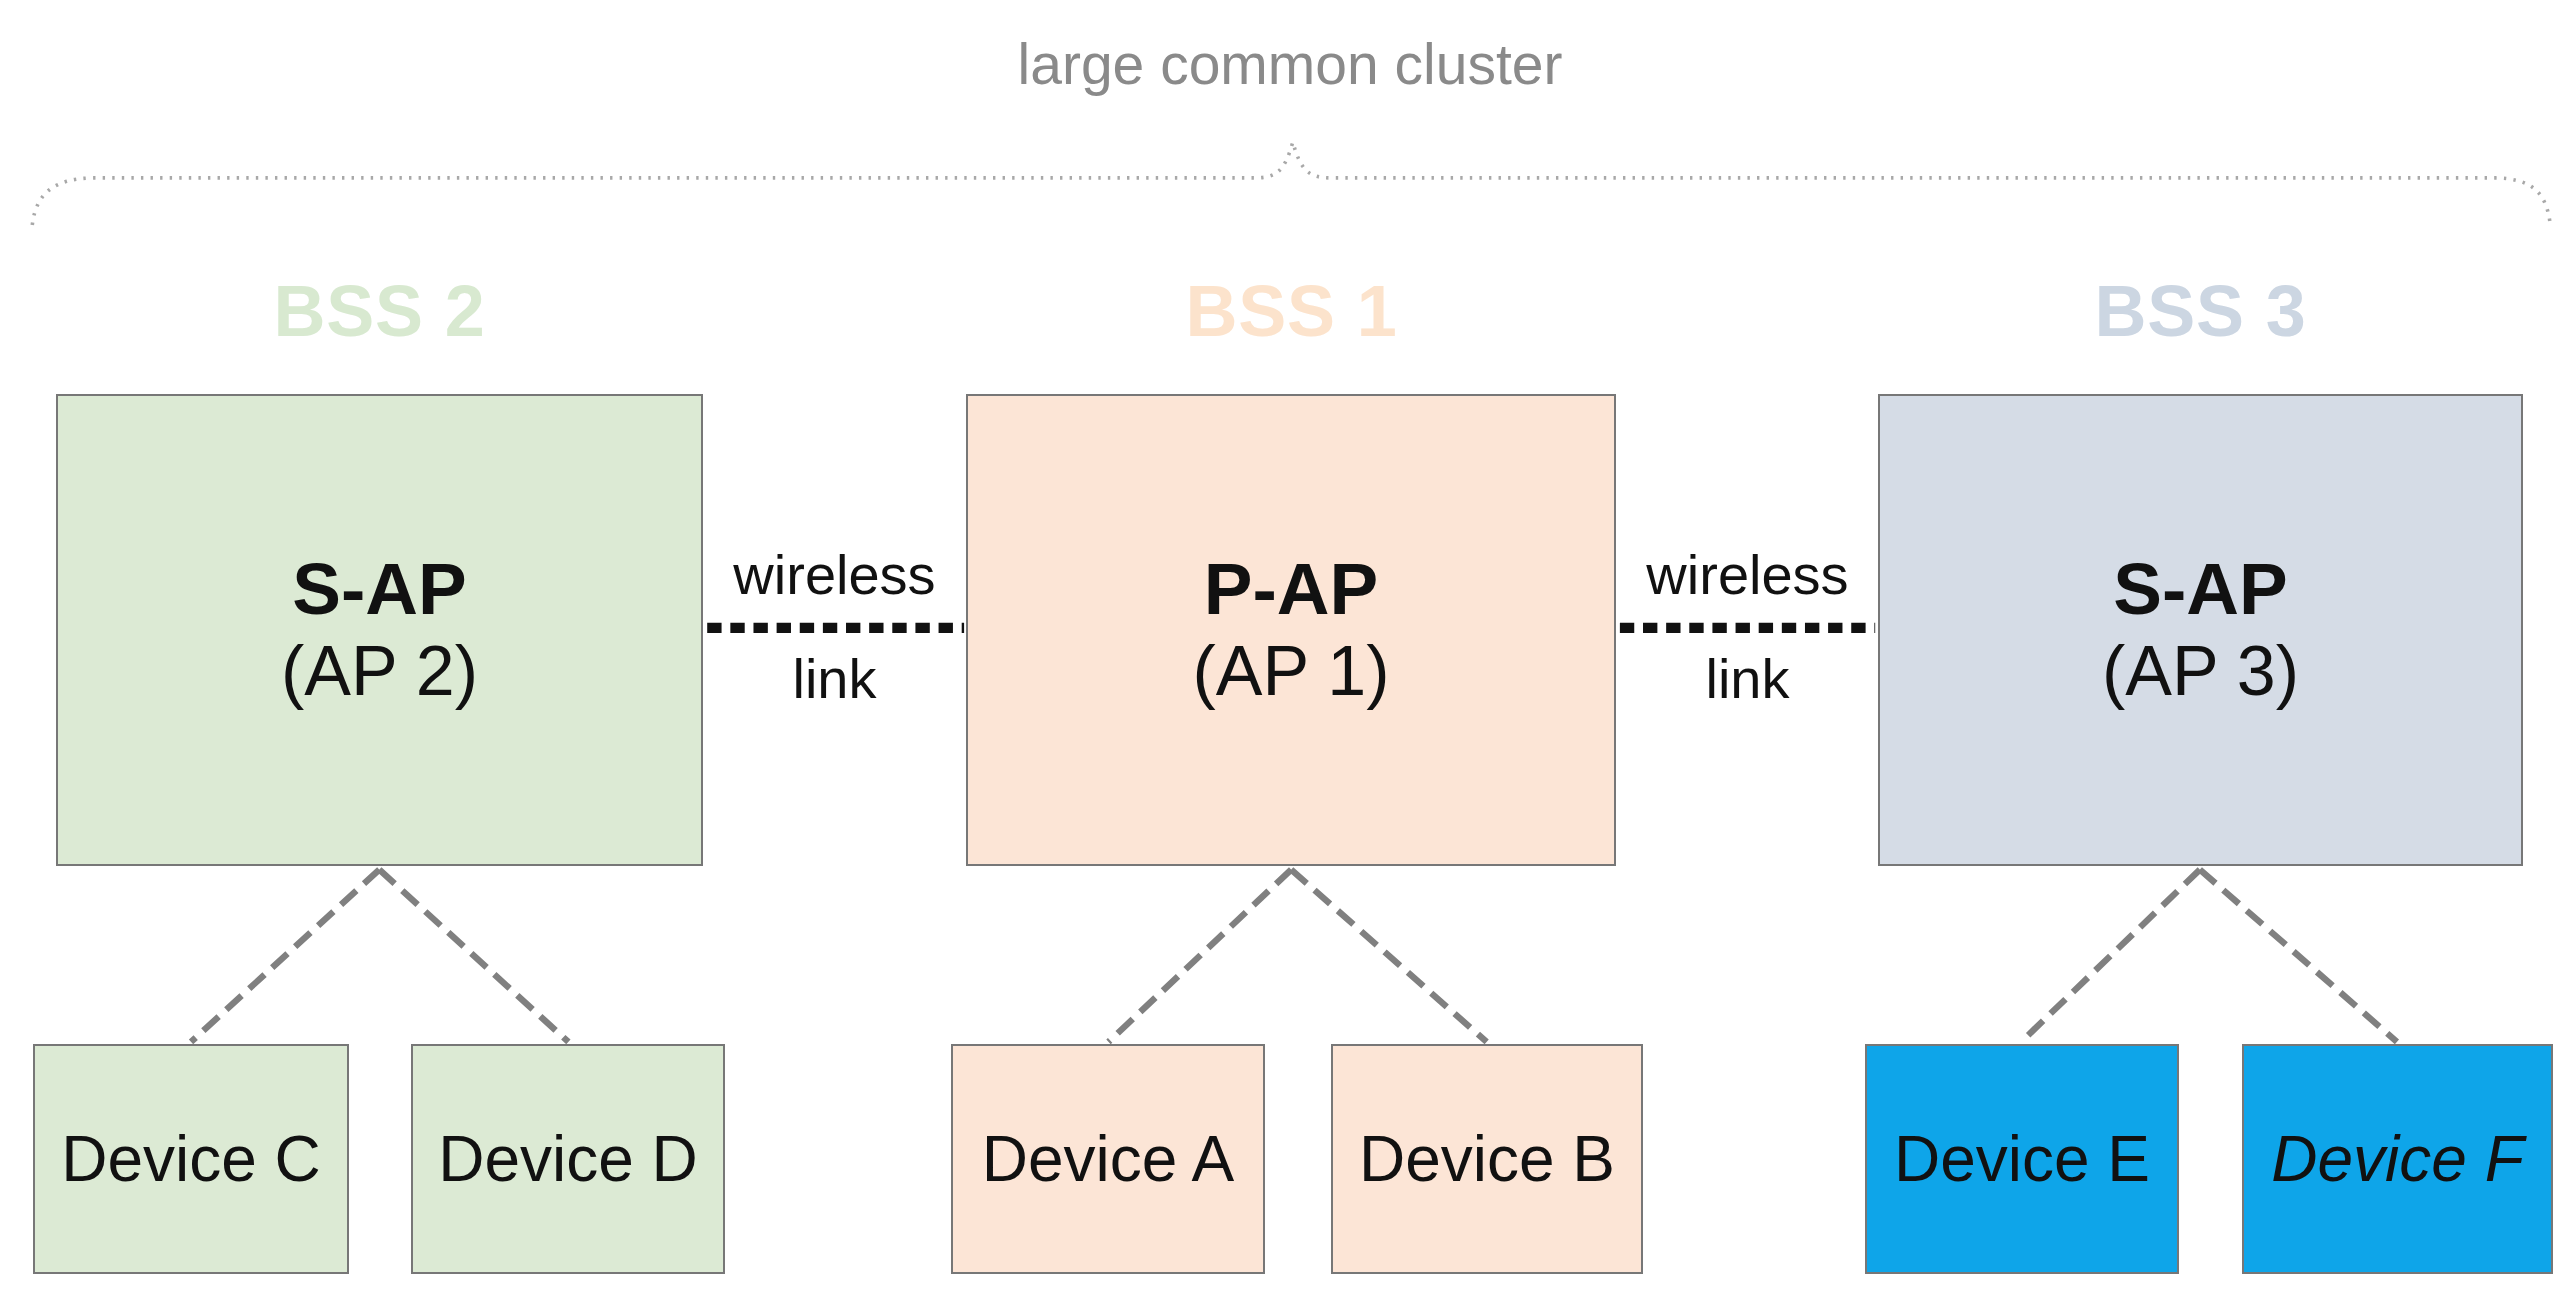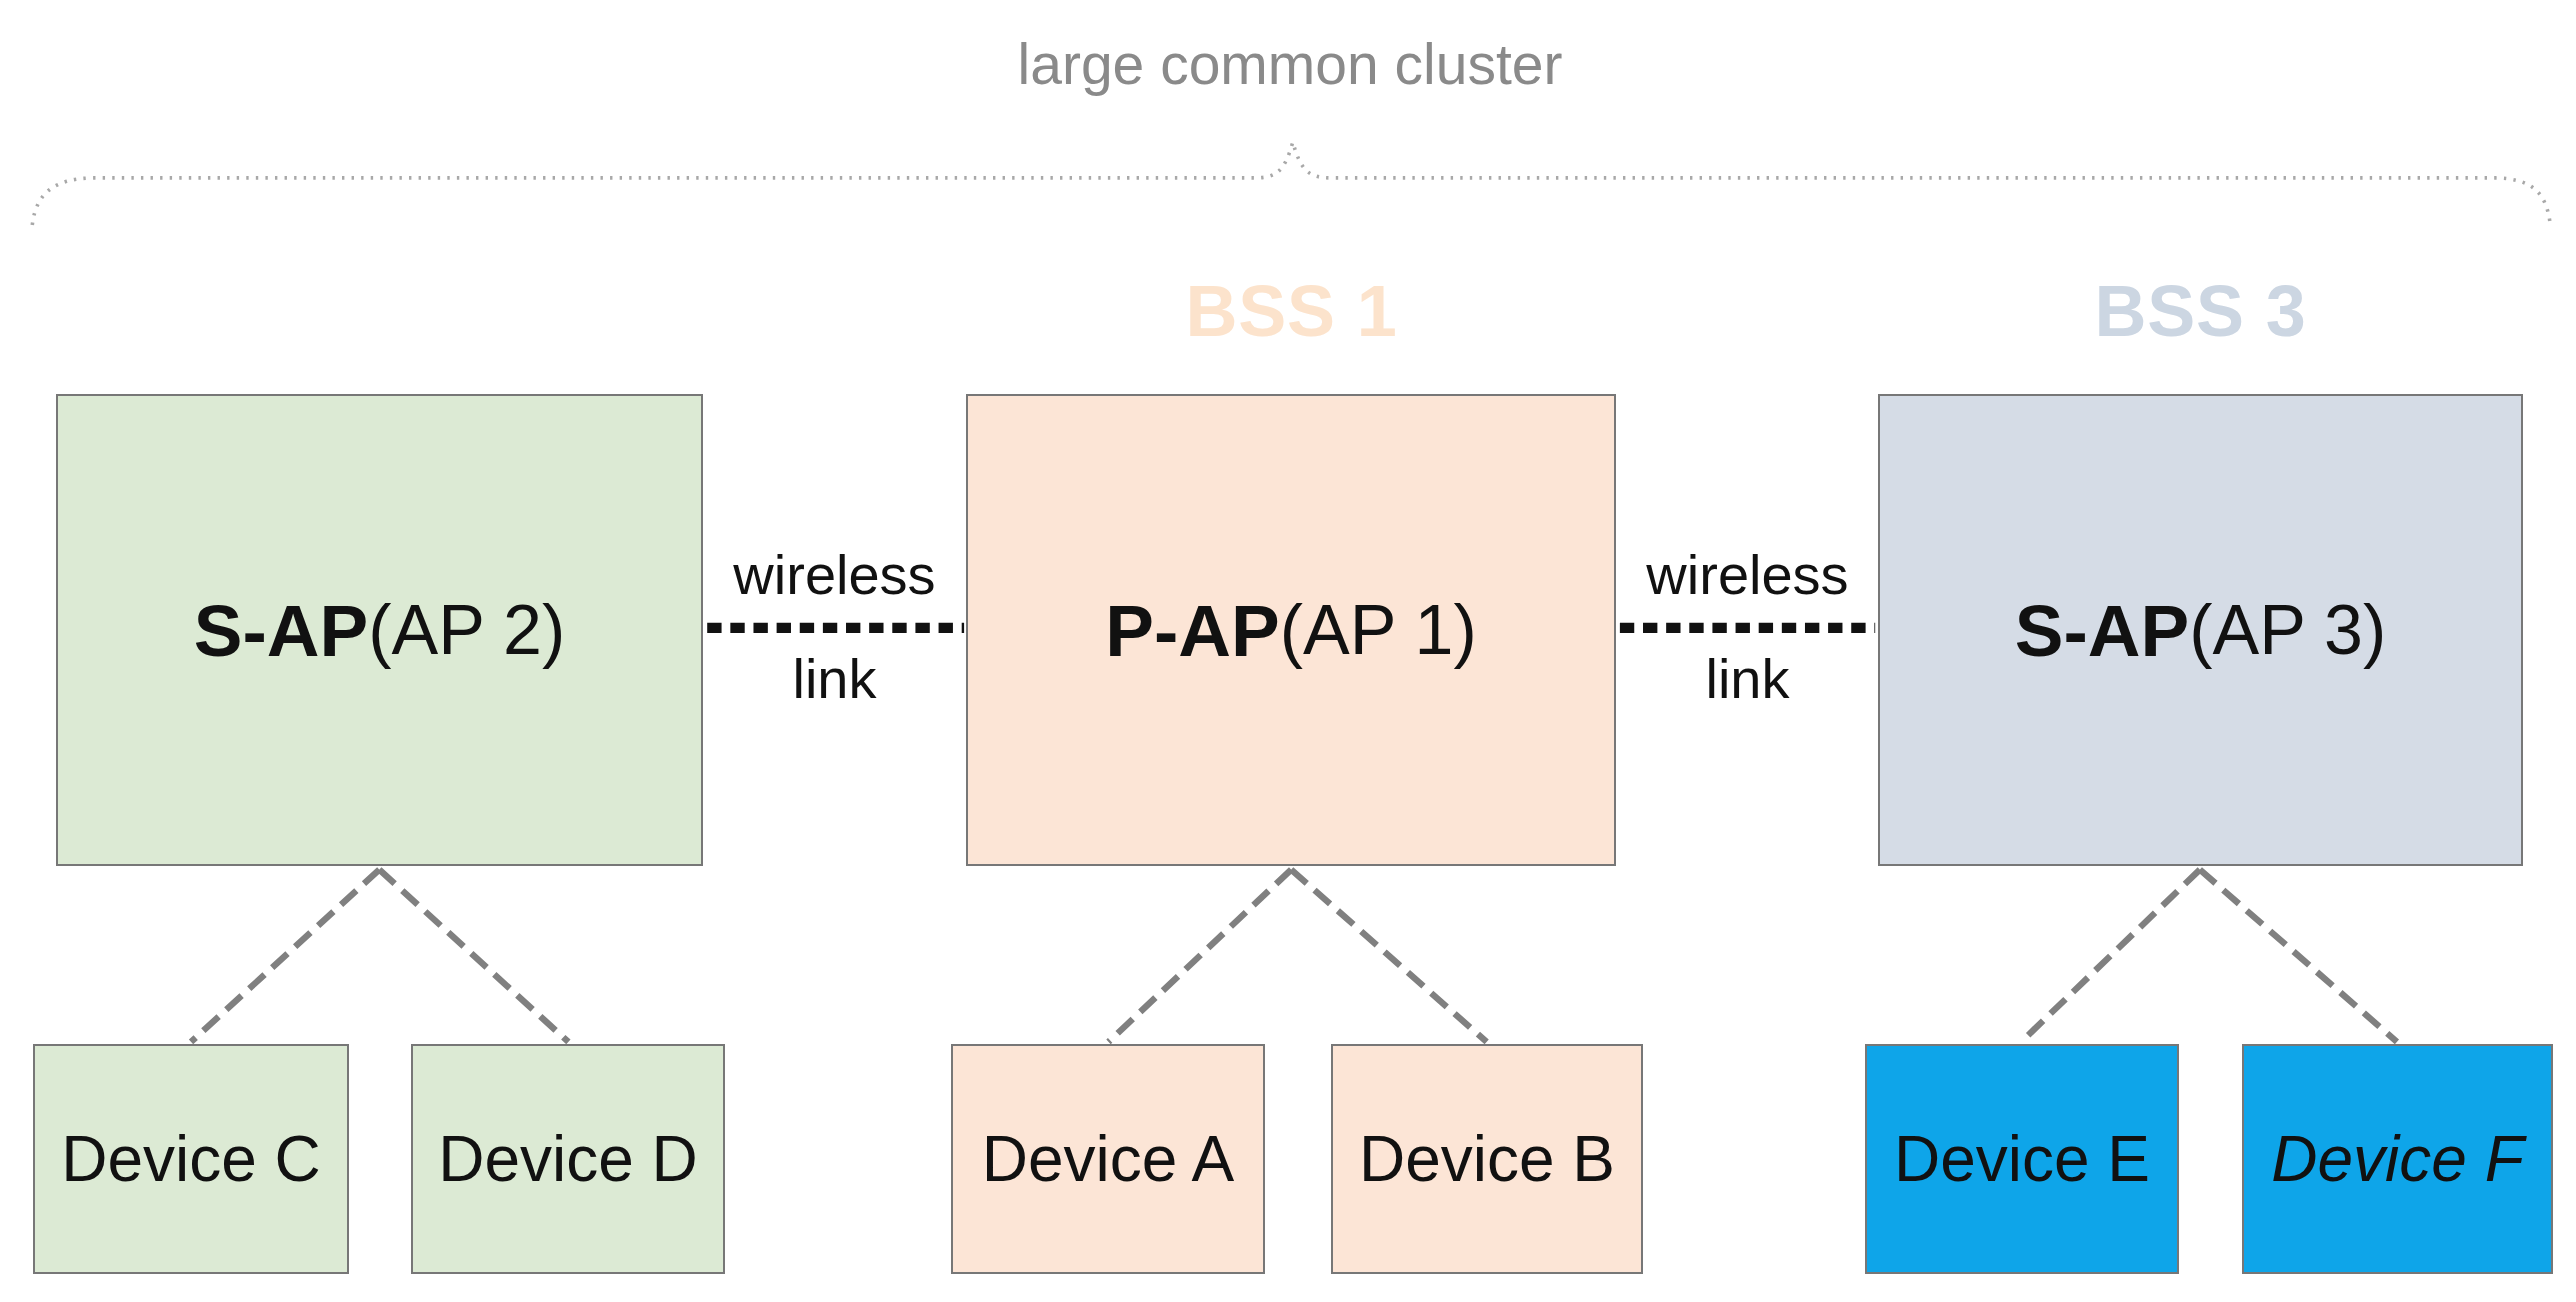--- a/index.html
+++ b/index.html
@@ -10,21 +10,21 @@
   .title{position:absolute;left:891px;top:32px;width:798px;text-align:center;
          font-size:57px;line-height:64px;color:#8a8a8a;}
 
   .bss-label{position:absolute;top:275px;width:479px;text-align:center;
              font-size:72px;line-height:73px;font-weight:bold;letter-spacing:0.8px;}
   .bss-2{left:140px;color:#d8e9d0;}
   .bss-1{left:1052px;color:#fce3cc;}
   .bss-3{left:1961px;color:#ccd6e2;}
 
   .ap-box{position:absolute;top:394px;height:472px;border:2.4px solid #777;
-          box-sizing:border-box;display:flex;flex-direction:row;
+          box-sizing:border-box;display:flex;flex-direction:column;
           align-items:center;justify-content:center;}
   .ap-green{left:56px;width:647px;background:#dcead4;}
   .ap-peach{left:966px;width:650px;background:#fce5d6;}
   .ap-blue{left:1878px;width:645px;background:#d5dce6;}
   .ap-name{font-size:73px;line-height:83px;font-weight:bold;color:#111;}
   .ap-sub{font-size:70px;line-height:83px;color:#111;}
 
   .wl-label{position:absolute;width:271px;text-align:center;font-size:56px;
             line-height:62px;color:#111;}
   .wl-top-1{left:699px;top:544px;}
@@ -60,20 +60,21 @@
 
     <line x1="1618" y1="1090" x2="1389" y2="1306" stroke="#808080" stroke-width="8" stroke-dasharray="26 13"></line>
     <line x1="1618" y1="1090" x2="1863" y2="1306" stroke="#808080" stroke-width="8" stroke-dasharray="26 13"></line>
 
     <line x1="2757" y1="1090" x2="2533" y2="1306" stroke="#808080" stroke-width="8" stroke-dasharray="26 13"></line>
     <line x1="2757" y1="1090" x2="3004" y2="1306" stroke="#808080" stroke-width="8" stroke-dasharray="26 13"></line>
   </svg>
 
   <div class="title">large common cluster</div>
 
+  <div class="bss-label bss-2">BSS 2</div>
   <div class="bss-label bss-1">BSS 1</div>
   <div class="bss-label bss-3">BSS 3</div>
 
   <div class="ap-box ap-green">
     <div class="ap-name">S-AP</div>
     <div class="ap-sub">(AP 2)</div>
   </div>
   <div class="ap-box ap-peach">
     <div class="ap-name">P-AP</div>
     <div class="ap-sub">(AP 1)</div>

